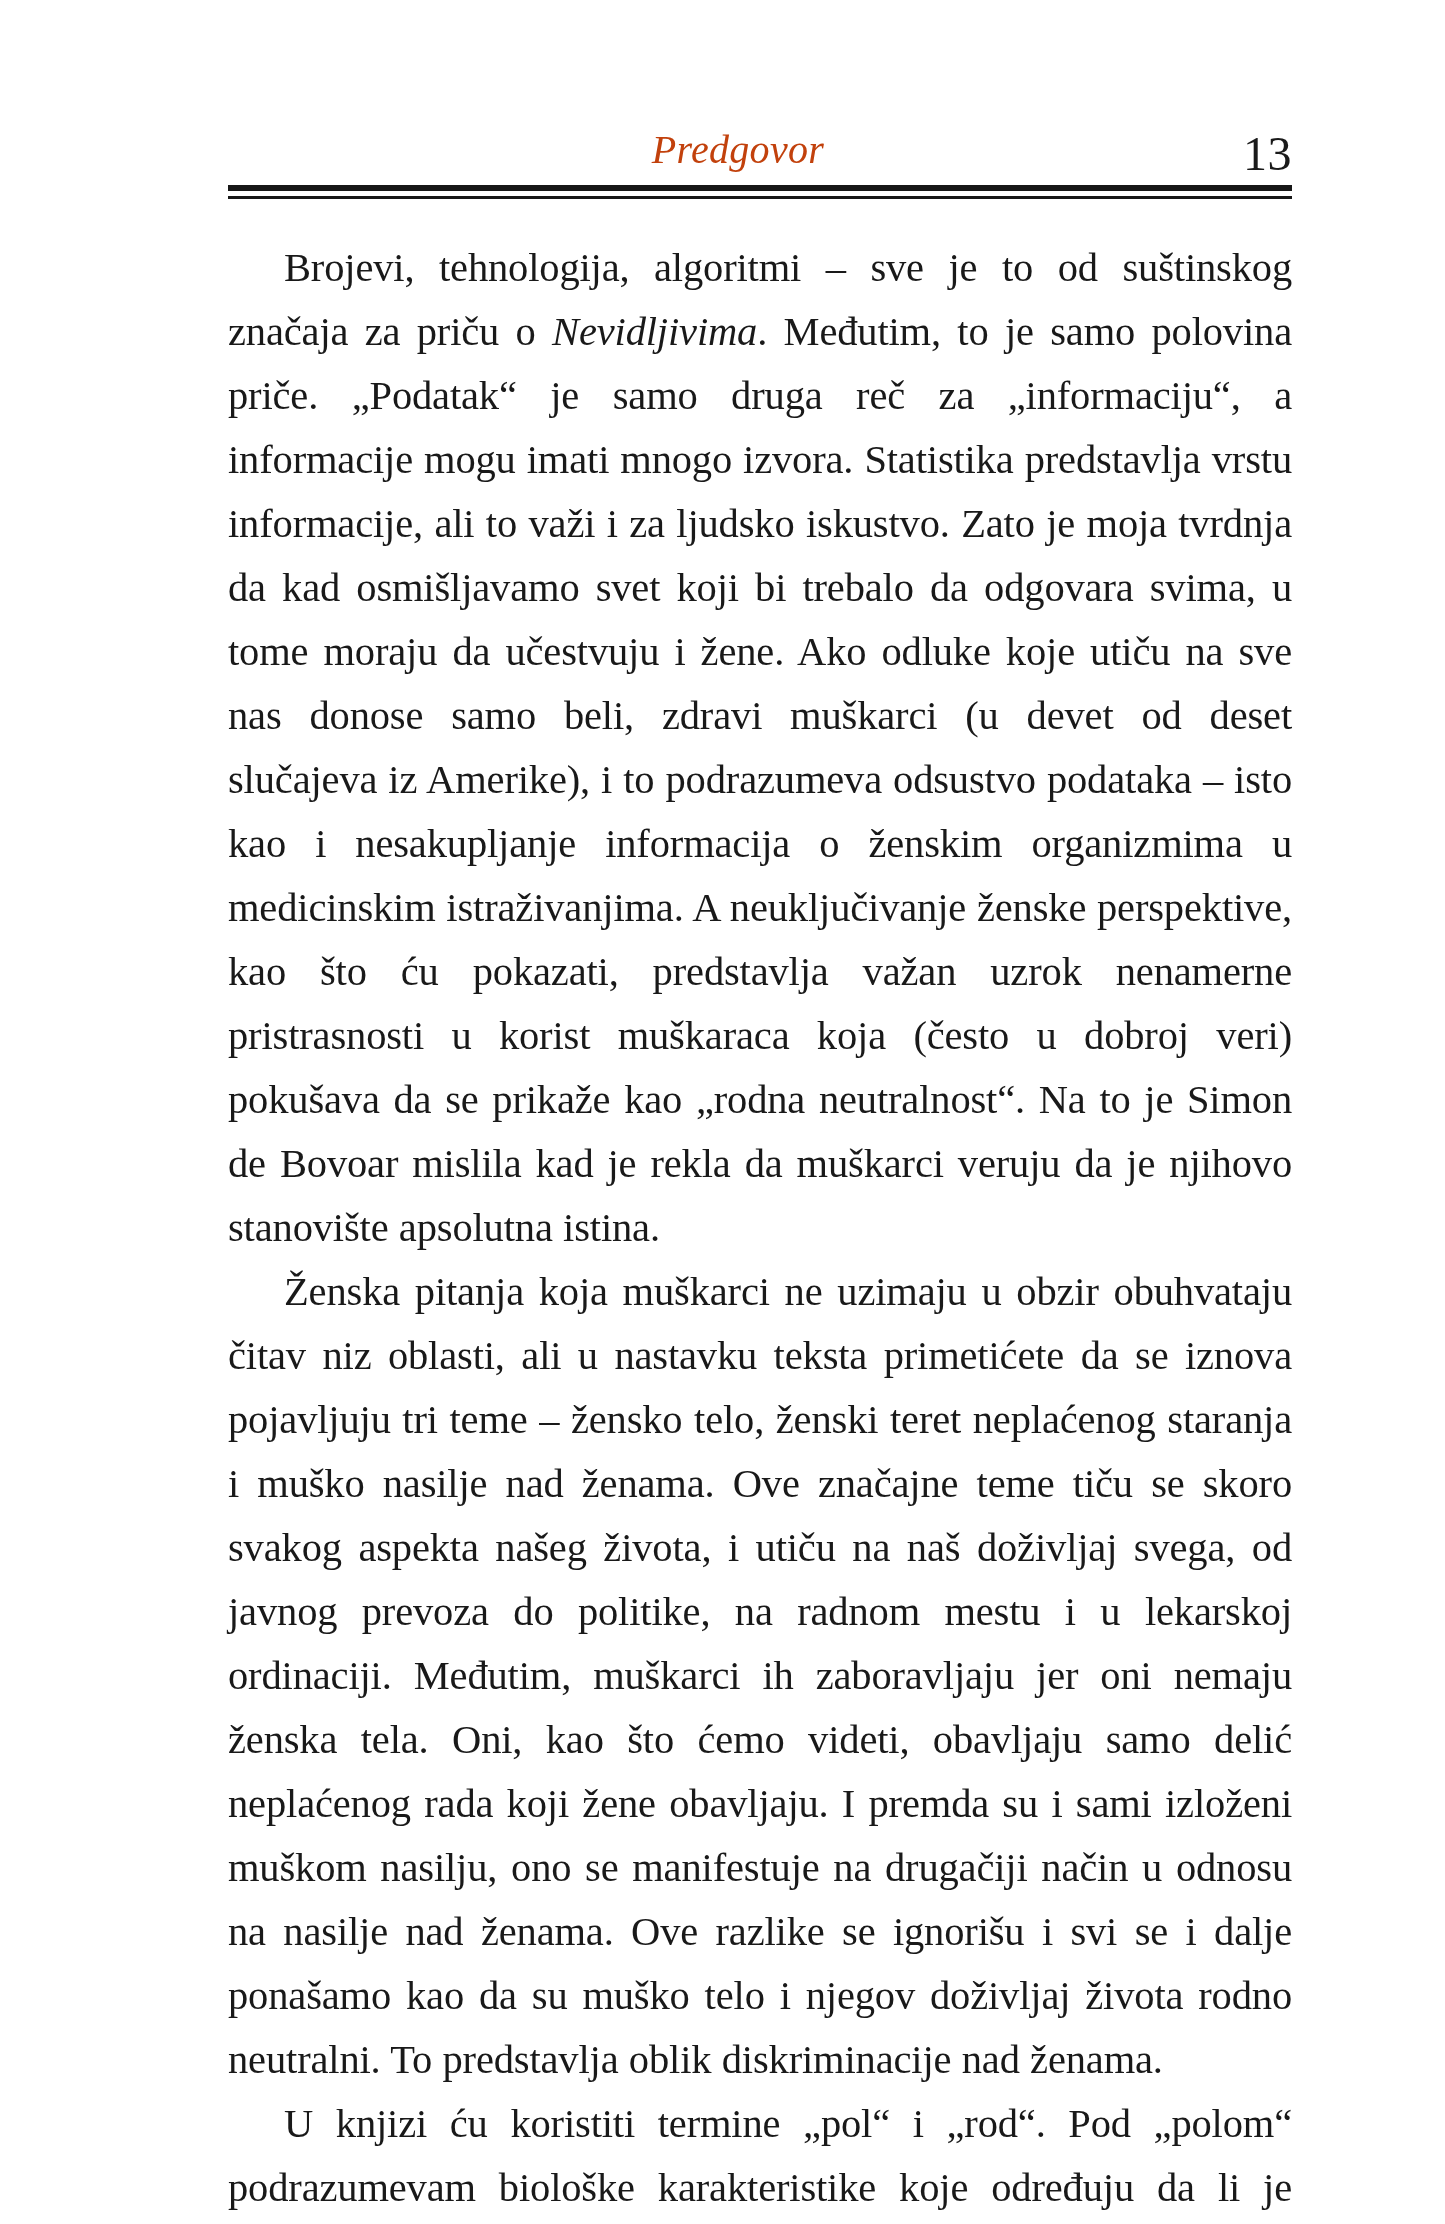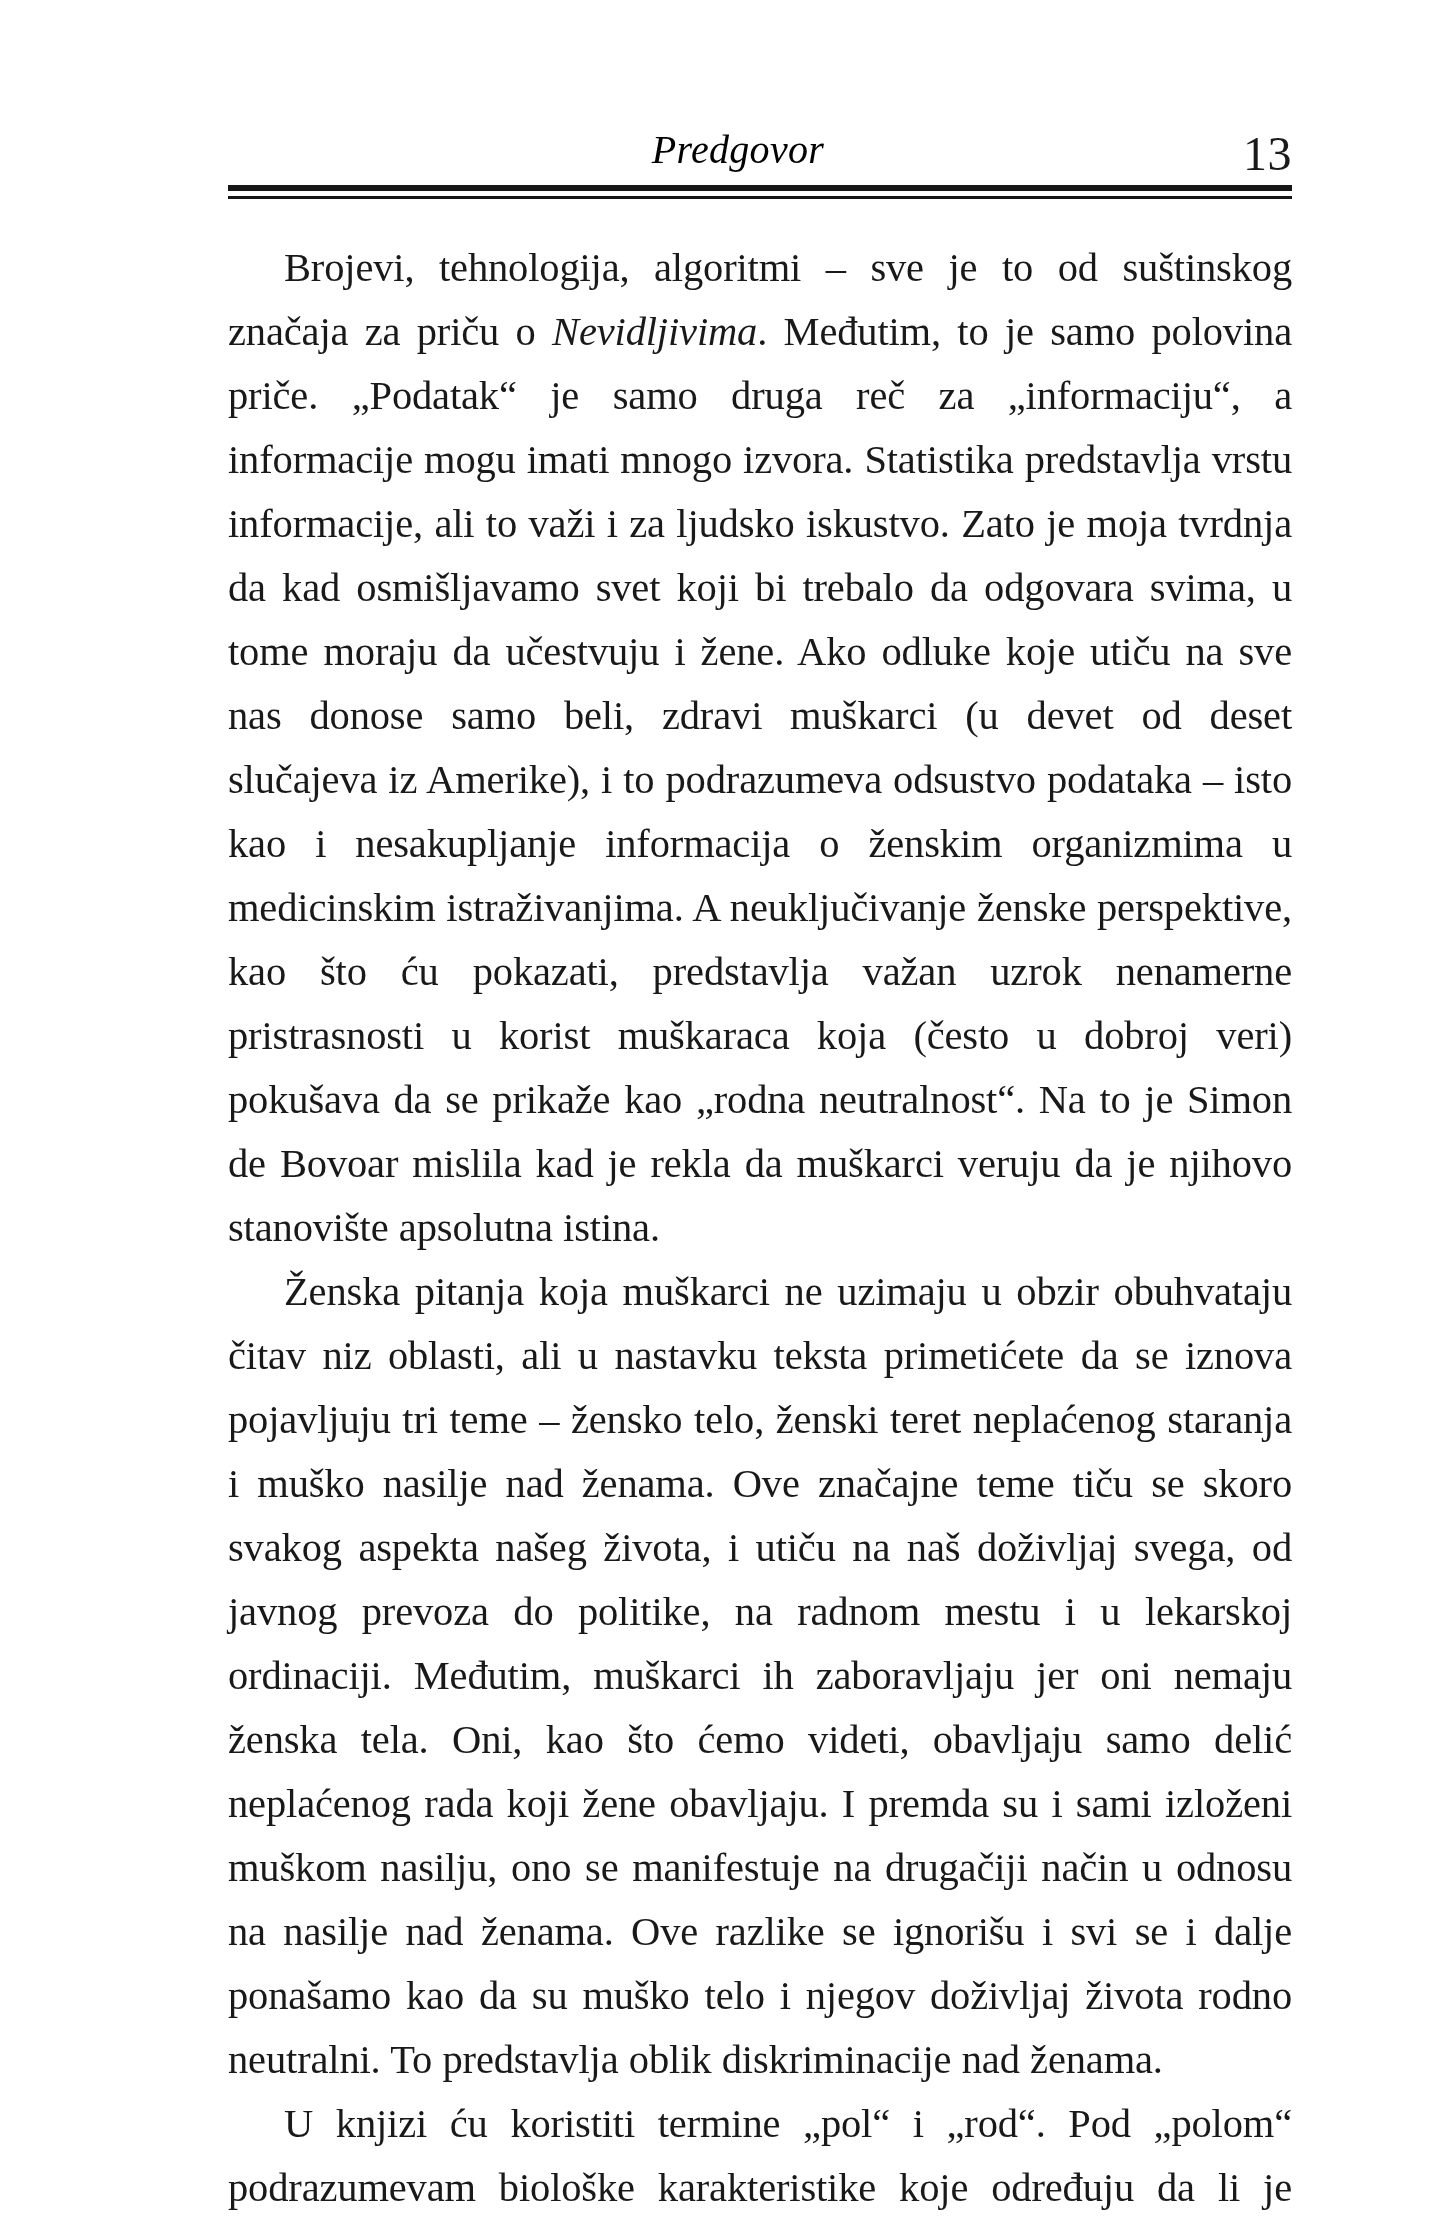--- a/index.html
+++ b/index.html
@@ -36,21 +36,21 @@
     position: relative;
     display: flex;
     align-items: baseline;
     justify-content: center;
     height: 72px;
   }
   .running-head {
     font-style: italic;
     font-size: 40px;
     letter-spacing: 0.3px;
-    color: #000000;
+    color: #c2410c;
     position: relative;
     left: -22px;
     top: 30px;
     white-space: nowrap;
   }
   .folio {
     position: absolute;
     right: 0;
     top: 30px;
     font-size: 48px;

